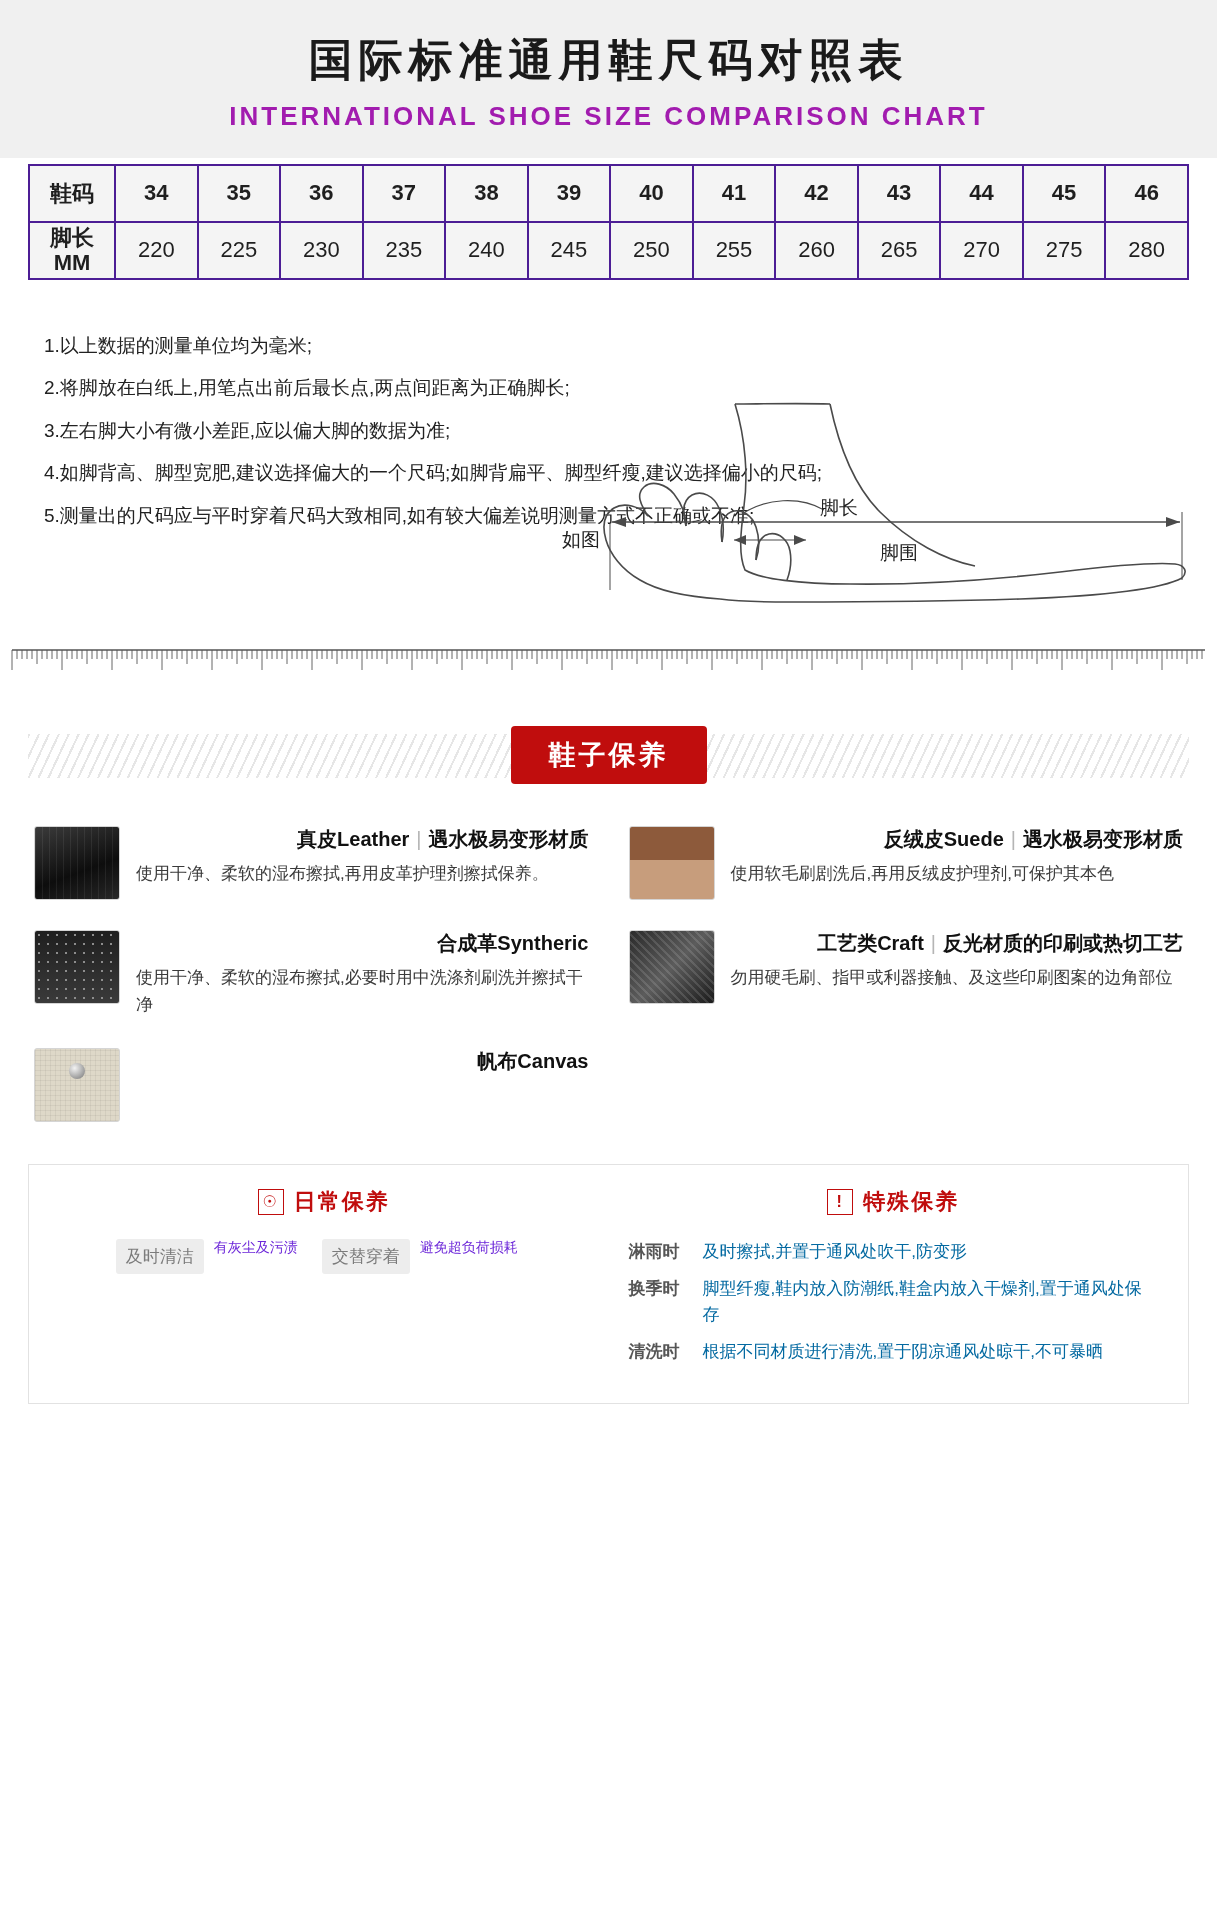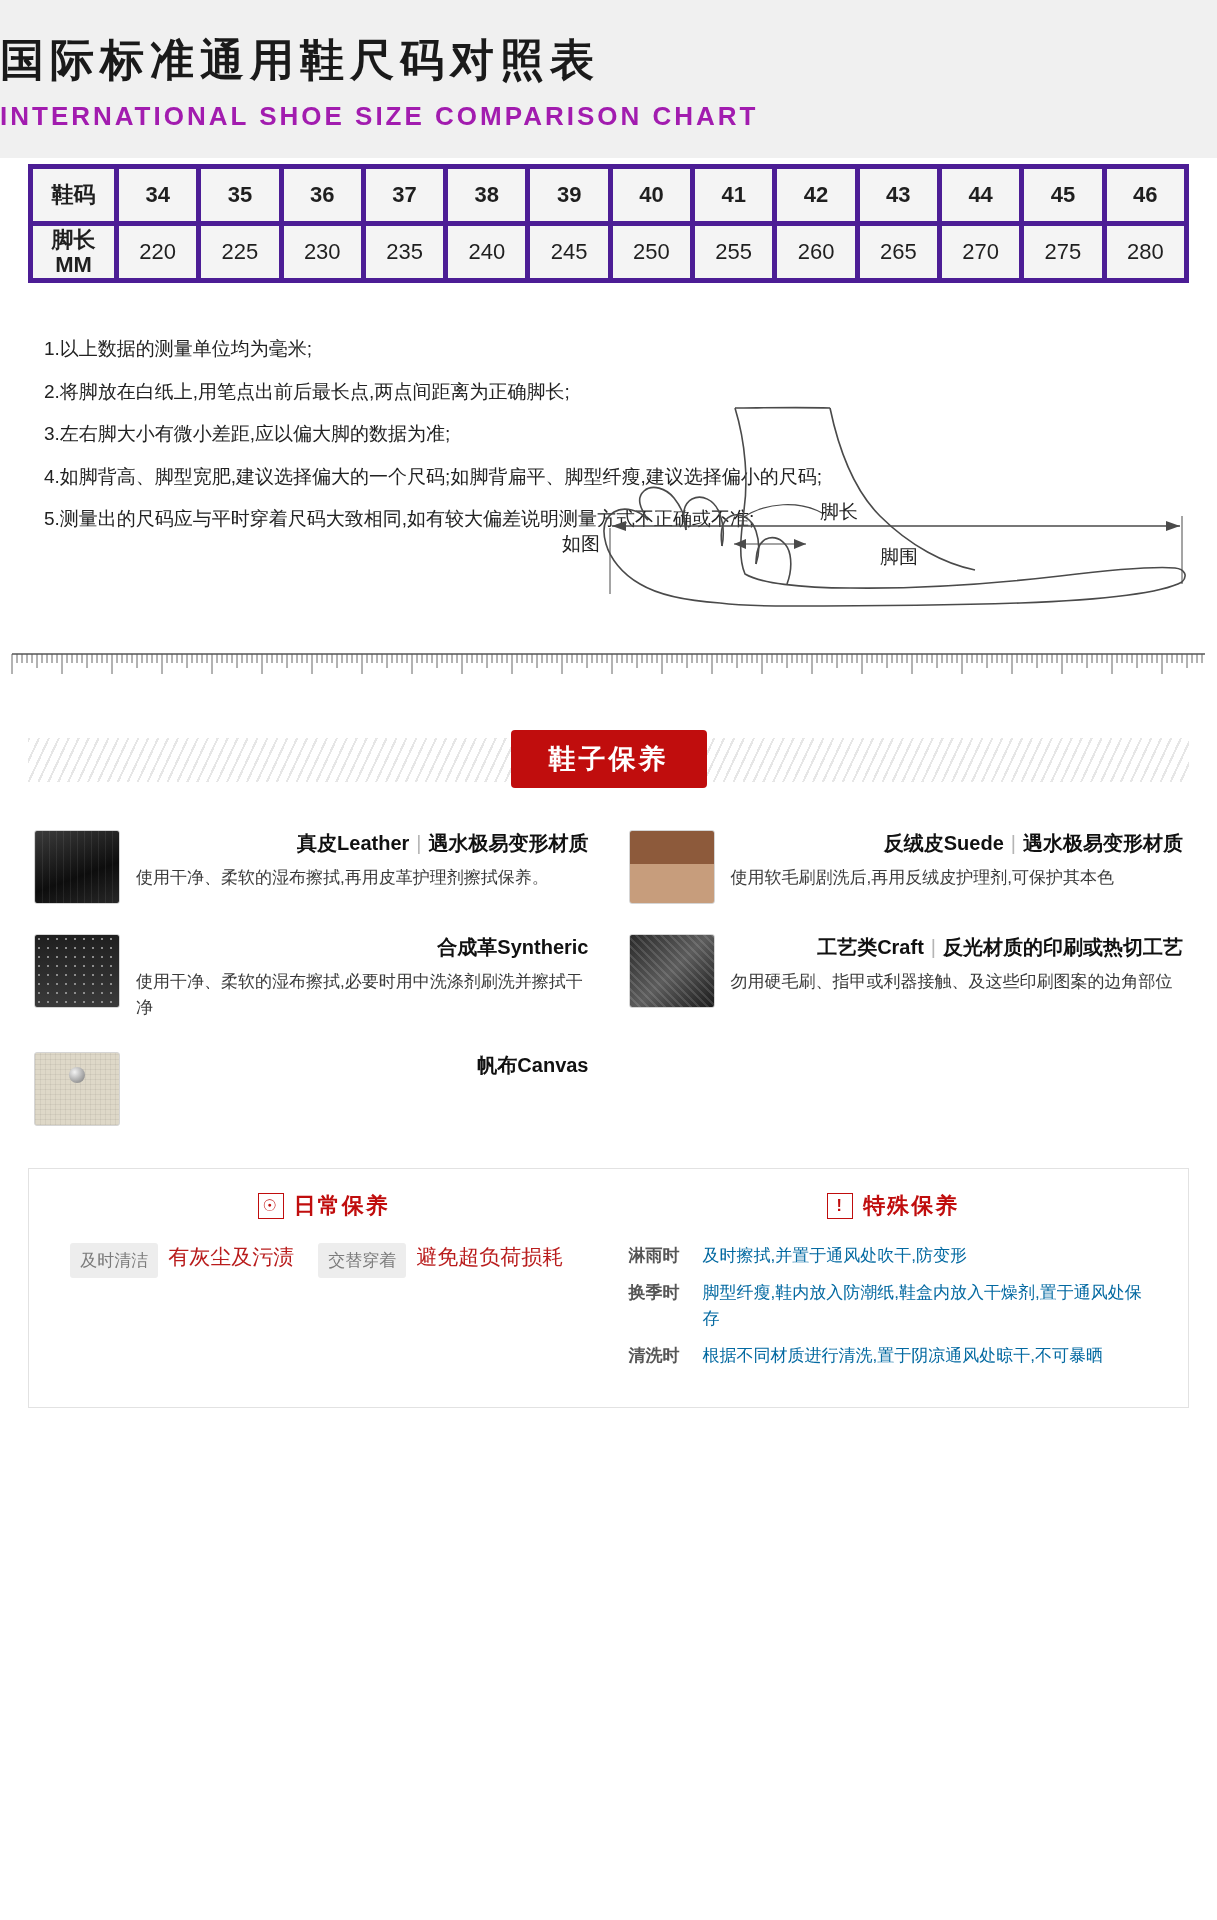--- a/index.html
+++ b/index.html
@@ -9,20 +9,21 @@
     background: #ffffff;
     font-family: "Liberation Sans", "DejaVu Sans", sans-serif;
     color: #222;
   }
   .page { width: 1217px; margin: 0 auto; }
 
   
   .header {
     background: #f0f0f0;
     padding: 34px 0 26px 0;
+    text-align: center;
   }
   .header-title {
     font-size: 44px;
     font-weight: bold;
     letter-spacing: 6px;
     color: #1a1a1a;
     line-height: 1.2;
   }
   .header-sub {
     margin-top: 14px;
@@ -46,21 +47,21 @@
   }
 
   
   .table-wrap { padding: 6px 28px 0 28px; }
   table.size-table {
     width: 100%;
     border-collapse: collapse;
     table-layout: fixed;
   }
   table.size-table td {
-    border: 5px solid #4c1d95;
+    border: 2px solid #4c1d95;
     text-align: center;
     font-size: 22px;
     color: #1f1f1f;
     height: 57px;
     background: #f4f4f4;
   }
   table.size-table td.rowhead {
     width: 86px;
     font-weight: bold;
     font-size: 22px;
@@ -187,21 +188,21 @@
   }
   .bicon {
     display:inline-flex; align-items:center; justify-content:center;
     width:26px;height:26px;border:1px solid #c00d0d;color:#c00d0d;
     font-size:16px; line-height:1; font-weight:bold;
   }
   .daily-row { display:flex; justify-content:center; gap:10px; flex-wrap:wrap; }
   .tag {
     background:#ededed; color:#7b7b7b; font-size:17px; padding:6px 10px; border-radius:3px;
   }
-  .daily-txt { font-size:21px; color:#b91c1c; margin-right: 14px; }
+  .daily-txt { font-size:14px; color:#6d28d9; margin-right: 14px; }
 
   .sp-row { display:flex; margin-bottom: 12px; font-size:17px; line-height:1.5; }
   .sp-key { color:#555; width: 74px; flex:0 0 74px; font-weight: bold; }
   .sp-val { color:#0369a1; flex:1 1 auto; }
 </style>
 </head>
 <body>
 
 <div class="page">
 

